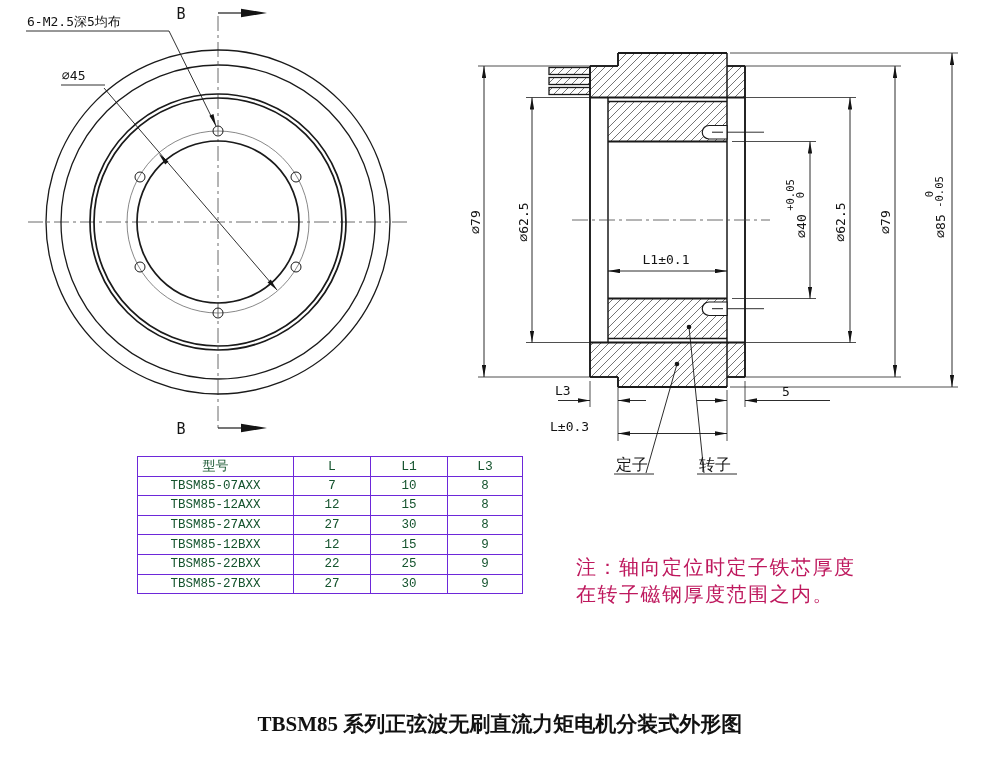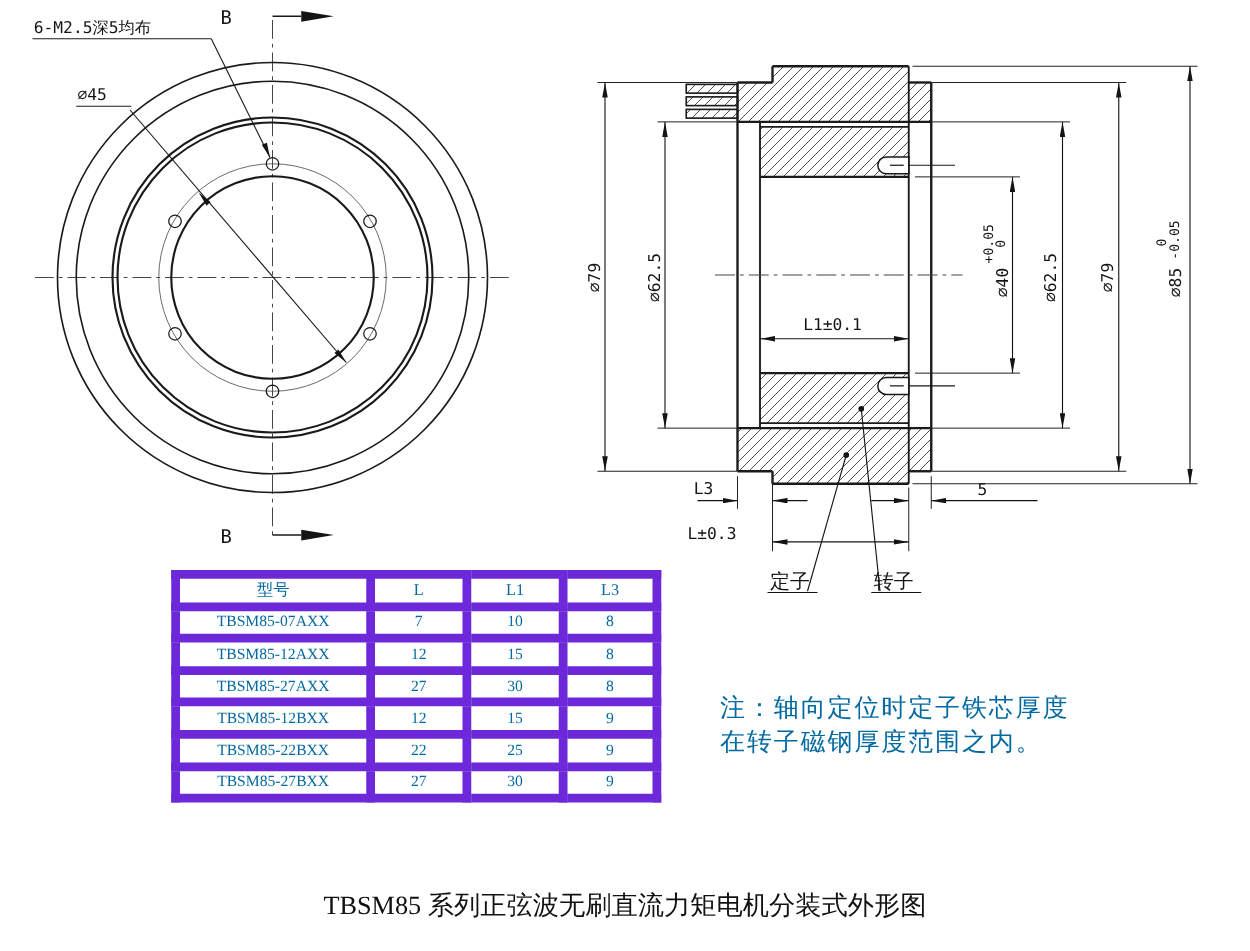--- a/index.html
+++ b/index.html
@@ -7,29 +7,29 @@
         font-family:"Liberation Serif",serif;color:#111;}
   svg{position:absolute;left:0;top:0;}
   svg text{fill:#141414;}
   .dimtxt{font-family:"DejaVu Sans Mono",monospace;font-size:13px;}
   .dimtxt-sm{font-family:"DejaVu Sans Mono",monospace;font-size:10.5px;}
   .cjk{font-family:"Liberation Serif",serif;font-size:16px;}
   .bmark{font-family:"DejaVu Sans Mono",monospace;font-size:15px;}
 
   #spec-table{position:absolute;left:137px;top:456px;width:385px;border-collapse:collapse;
         table-layout:fixed;background:#fff;}
-  #spec-table th,#spec-table td{border:7px solid #6d28d9;padding:0;height:18.6px;
+  #spec-table th,#spec-table td{border:1px solid #6d28d9;padding:0;height:18.6px;
         text-align:center;vertical-align:middle;
-        font-family:Liberation Serif, serif;font-size:12.5px;font-weight:normal;color:#0369a1;}
+        font-family:Liberation Mono, monospace;font-size:12.5px;font-weight:normal;color:#14532d;}
   #spec-table th{font-size:13px;}
 
   #note{position:absolute;left:576px;top:554px;width:330px;
-        font-size:20px;line-height:27px;letter-spacing:1.5px;color:#0369a1;}
+        font-size:20px;line-height:27px;letter-spacing:1.5px;color:#be185d;}
   #title{position:absolute;left:0;top:710px;width:1000px;text-align:center;
-        font-size:21px;font-weight:normal;color:#111;}
+        font-size:21px;font-weight:bold;color:#111;}
 </style>
 </head>
 <body>
 
 <div id="page">
 
 <svg width="1000" height="761" viewBox="0 0 1000 761">
   <defs>
     <pattern id="hatch" width="8" height="8" patternUnits="userSpaceOnUse">
       <path d="M-2,2 L2,-2 M0,8 L8,0 M6,10 L10,6" stroke="#3a3a3a" stroke-width="0.7"></path>

